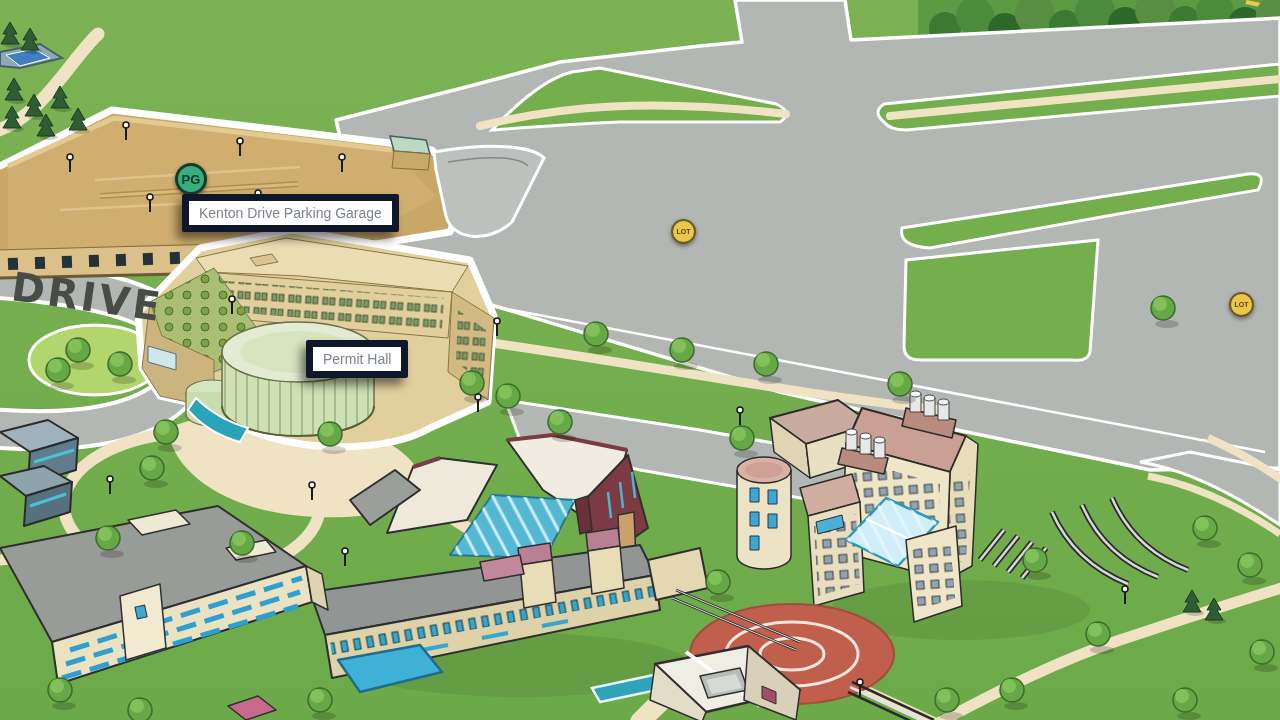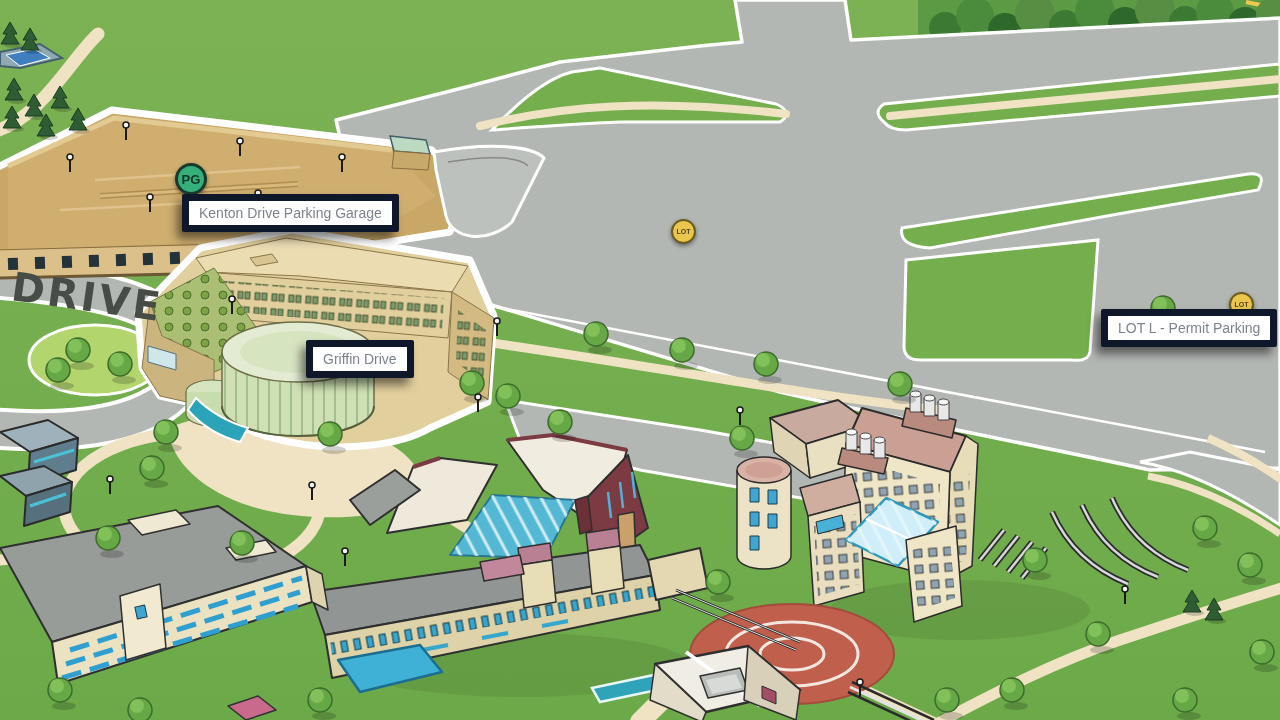--- a/index.html
+++ b/index.html
@@ -405,26 +405,23 @@
 </svg>
 
 <div class="marker-icon icon-pg" style="left:175px;top:163px;">
   <span>PG</span>
 </div>
 <div class="marker-label" style="left:182px;top:194px;">
   <span>Kenton Drive Parking Garage</span>
 </div>
 
 <div class="marker-label" style="left:306px;top:340px;">
-  <span>Griffin Drive</span>
+  <span>Permit Hall</span>
 </div>
 
 <div class="marker-icon icon-lot" style="left:671px;top:219px;">
   <span>LOT</span>
 </div>
 
 <div class="marker-icon icon-lot" style="left:1229px;top:292px;">
   <span>LOT</span>
 </div>
-<div class="marker-label" style="left:1101px;top:309px;">
-  <span>LOT L - Permit Parking</span>
-</div>
 </div>
 
 </body></html>

